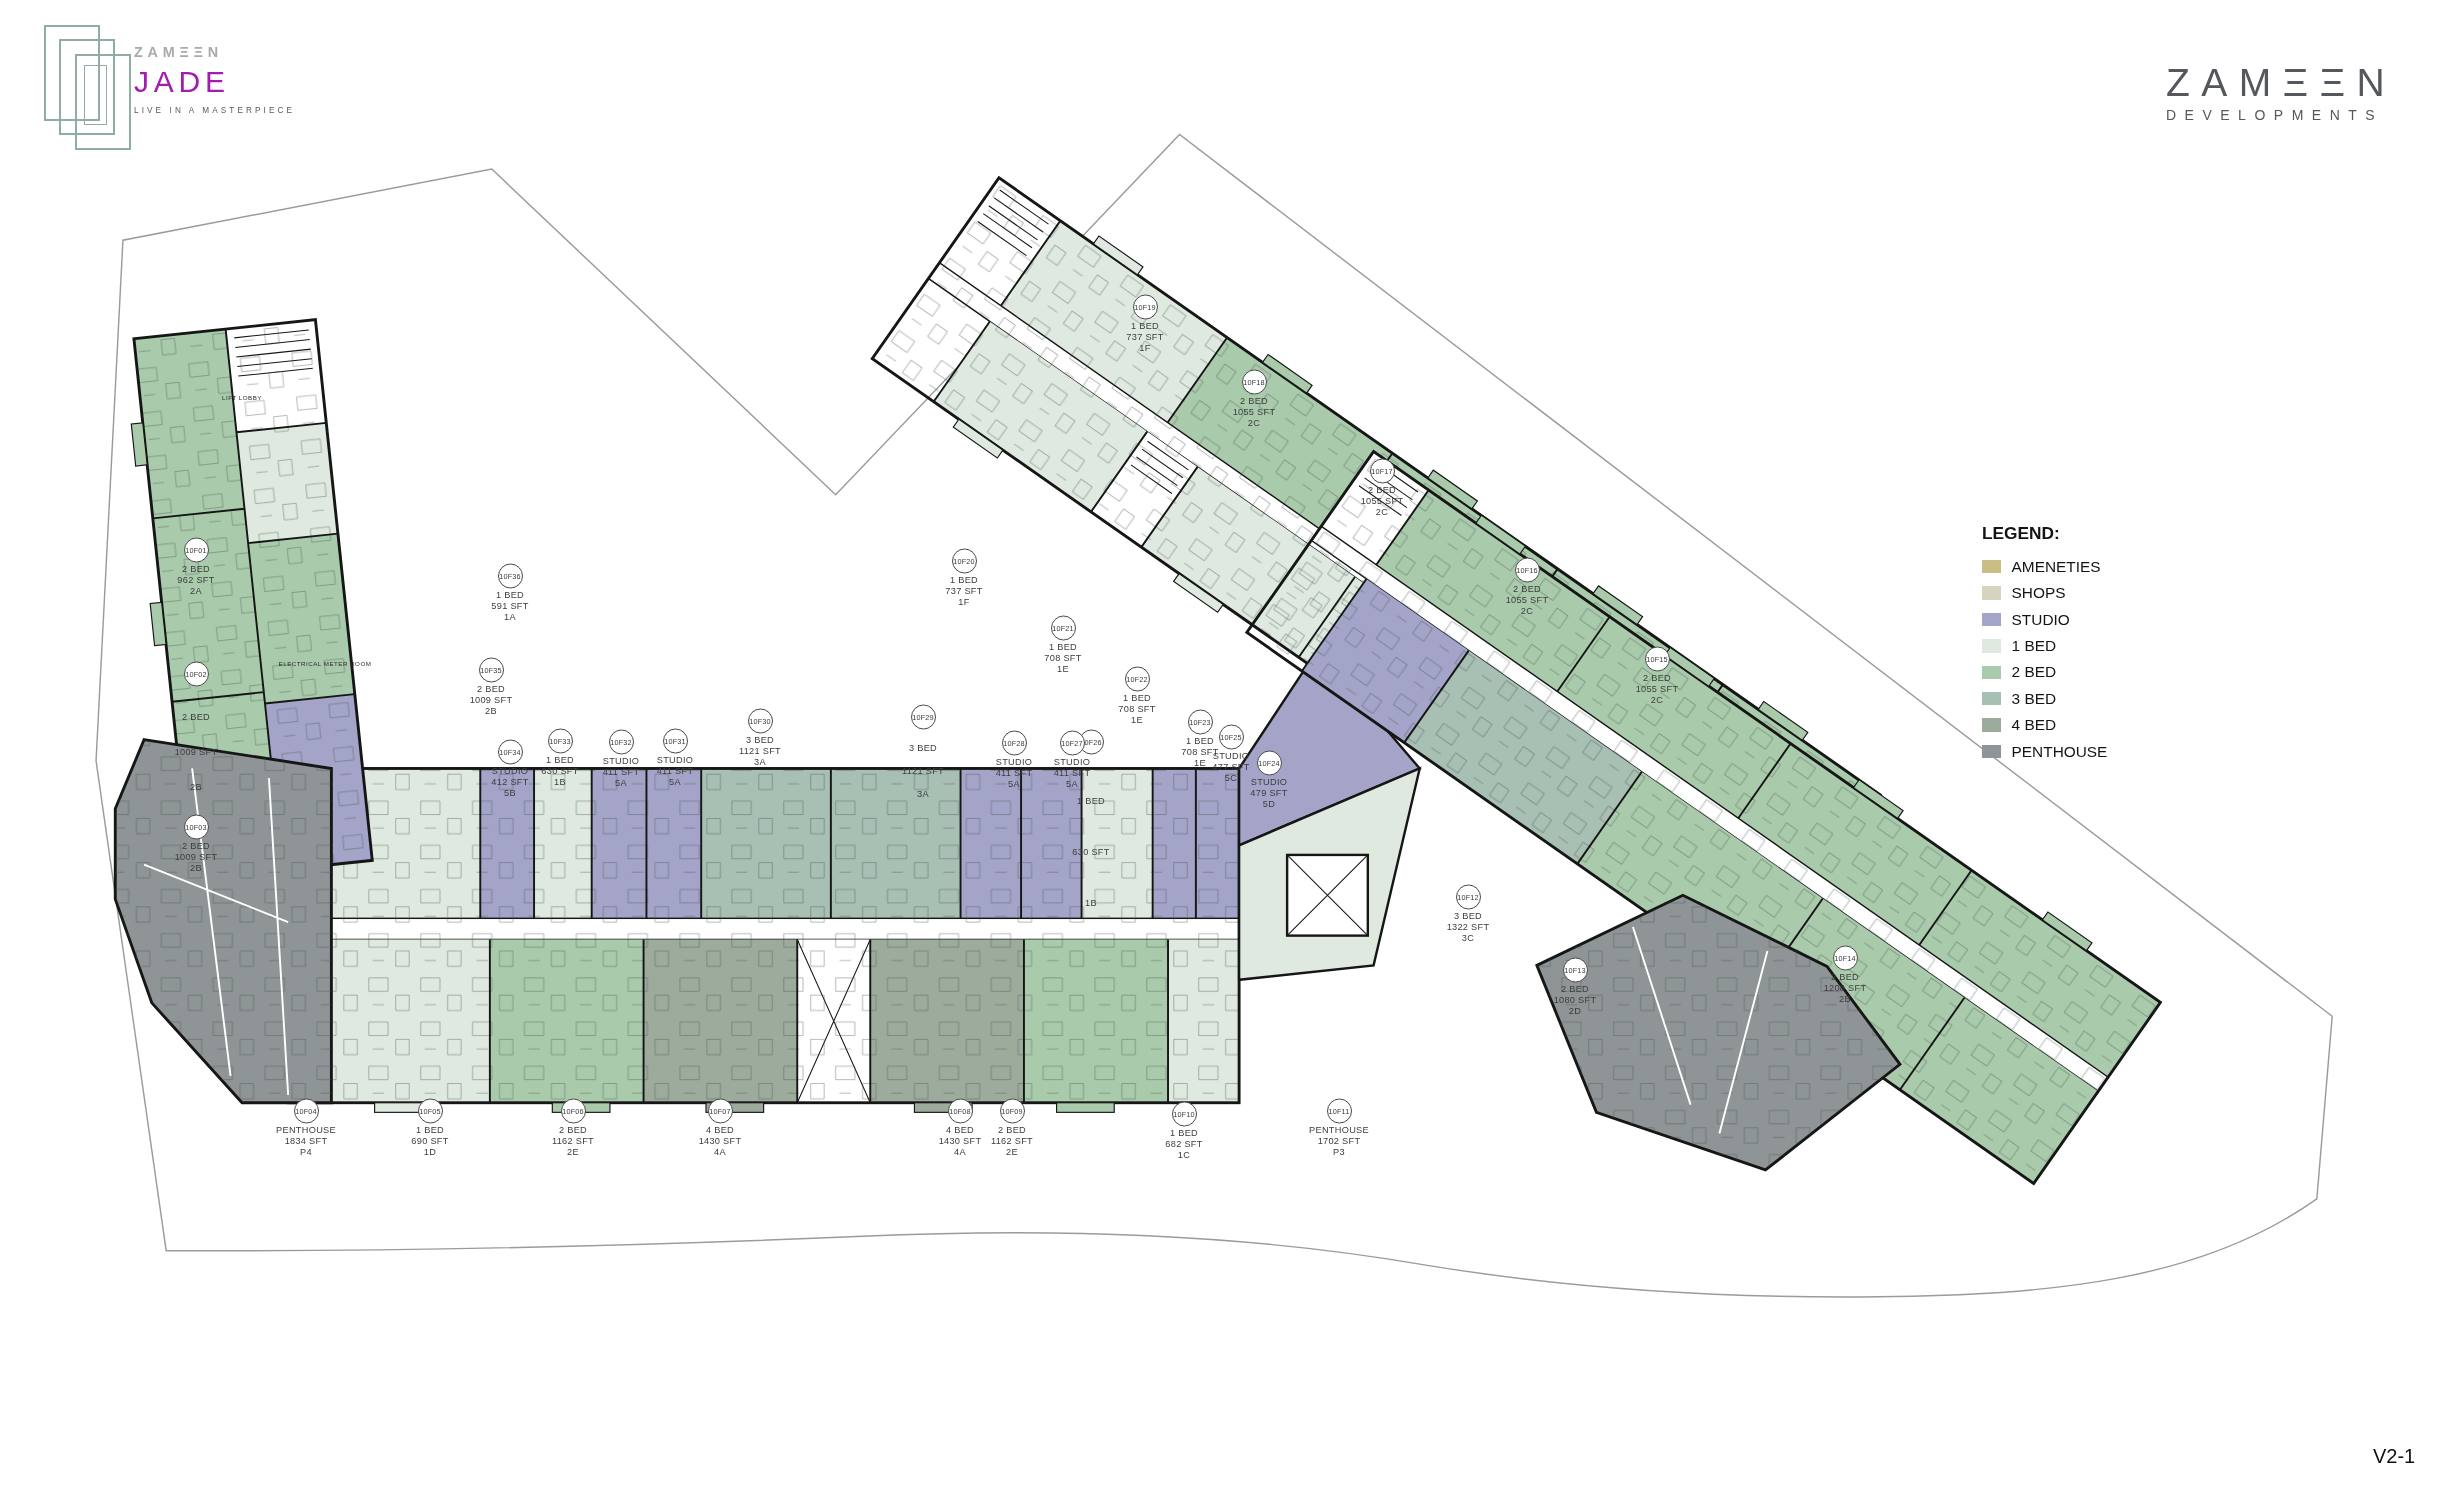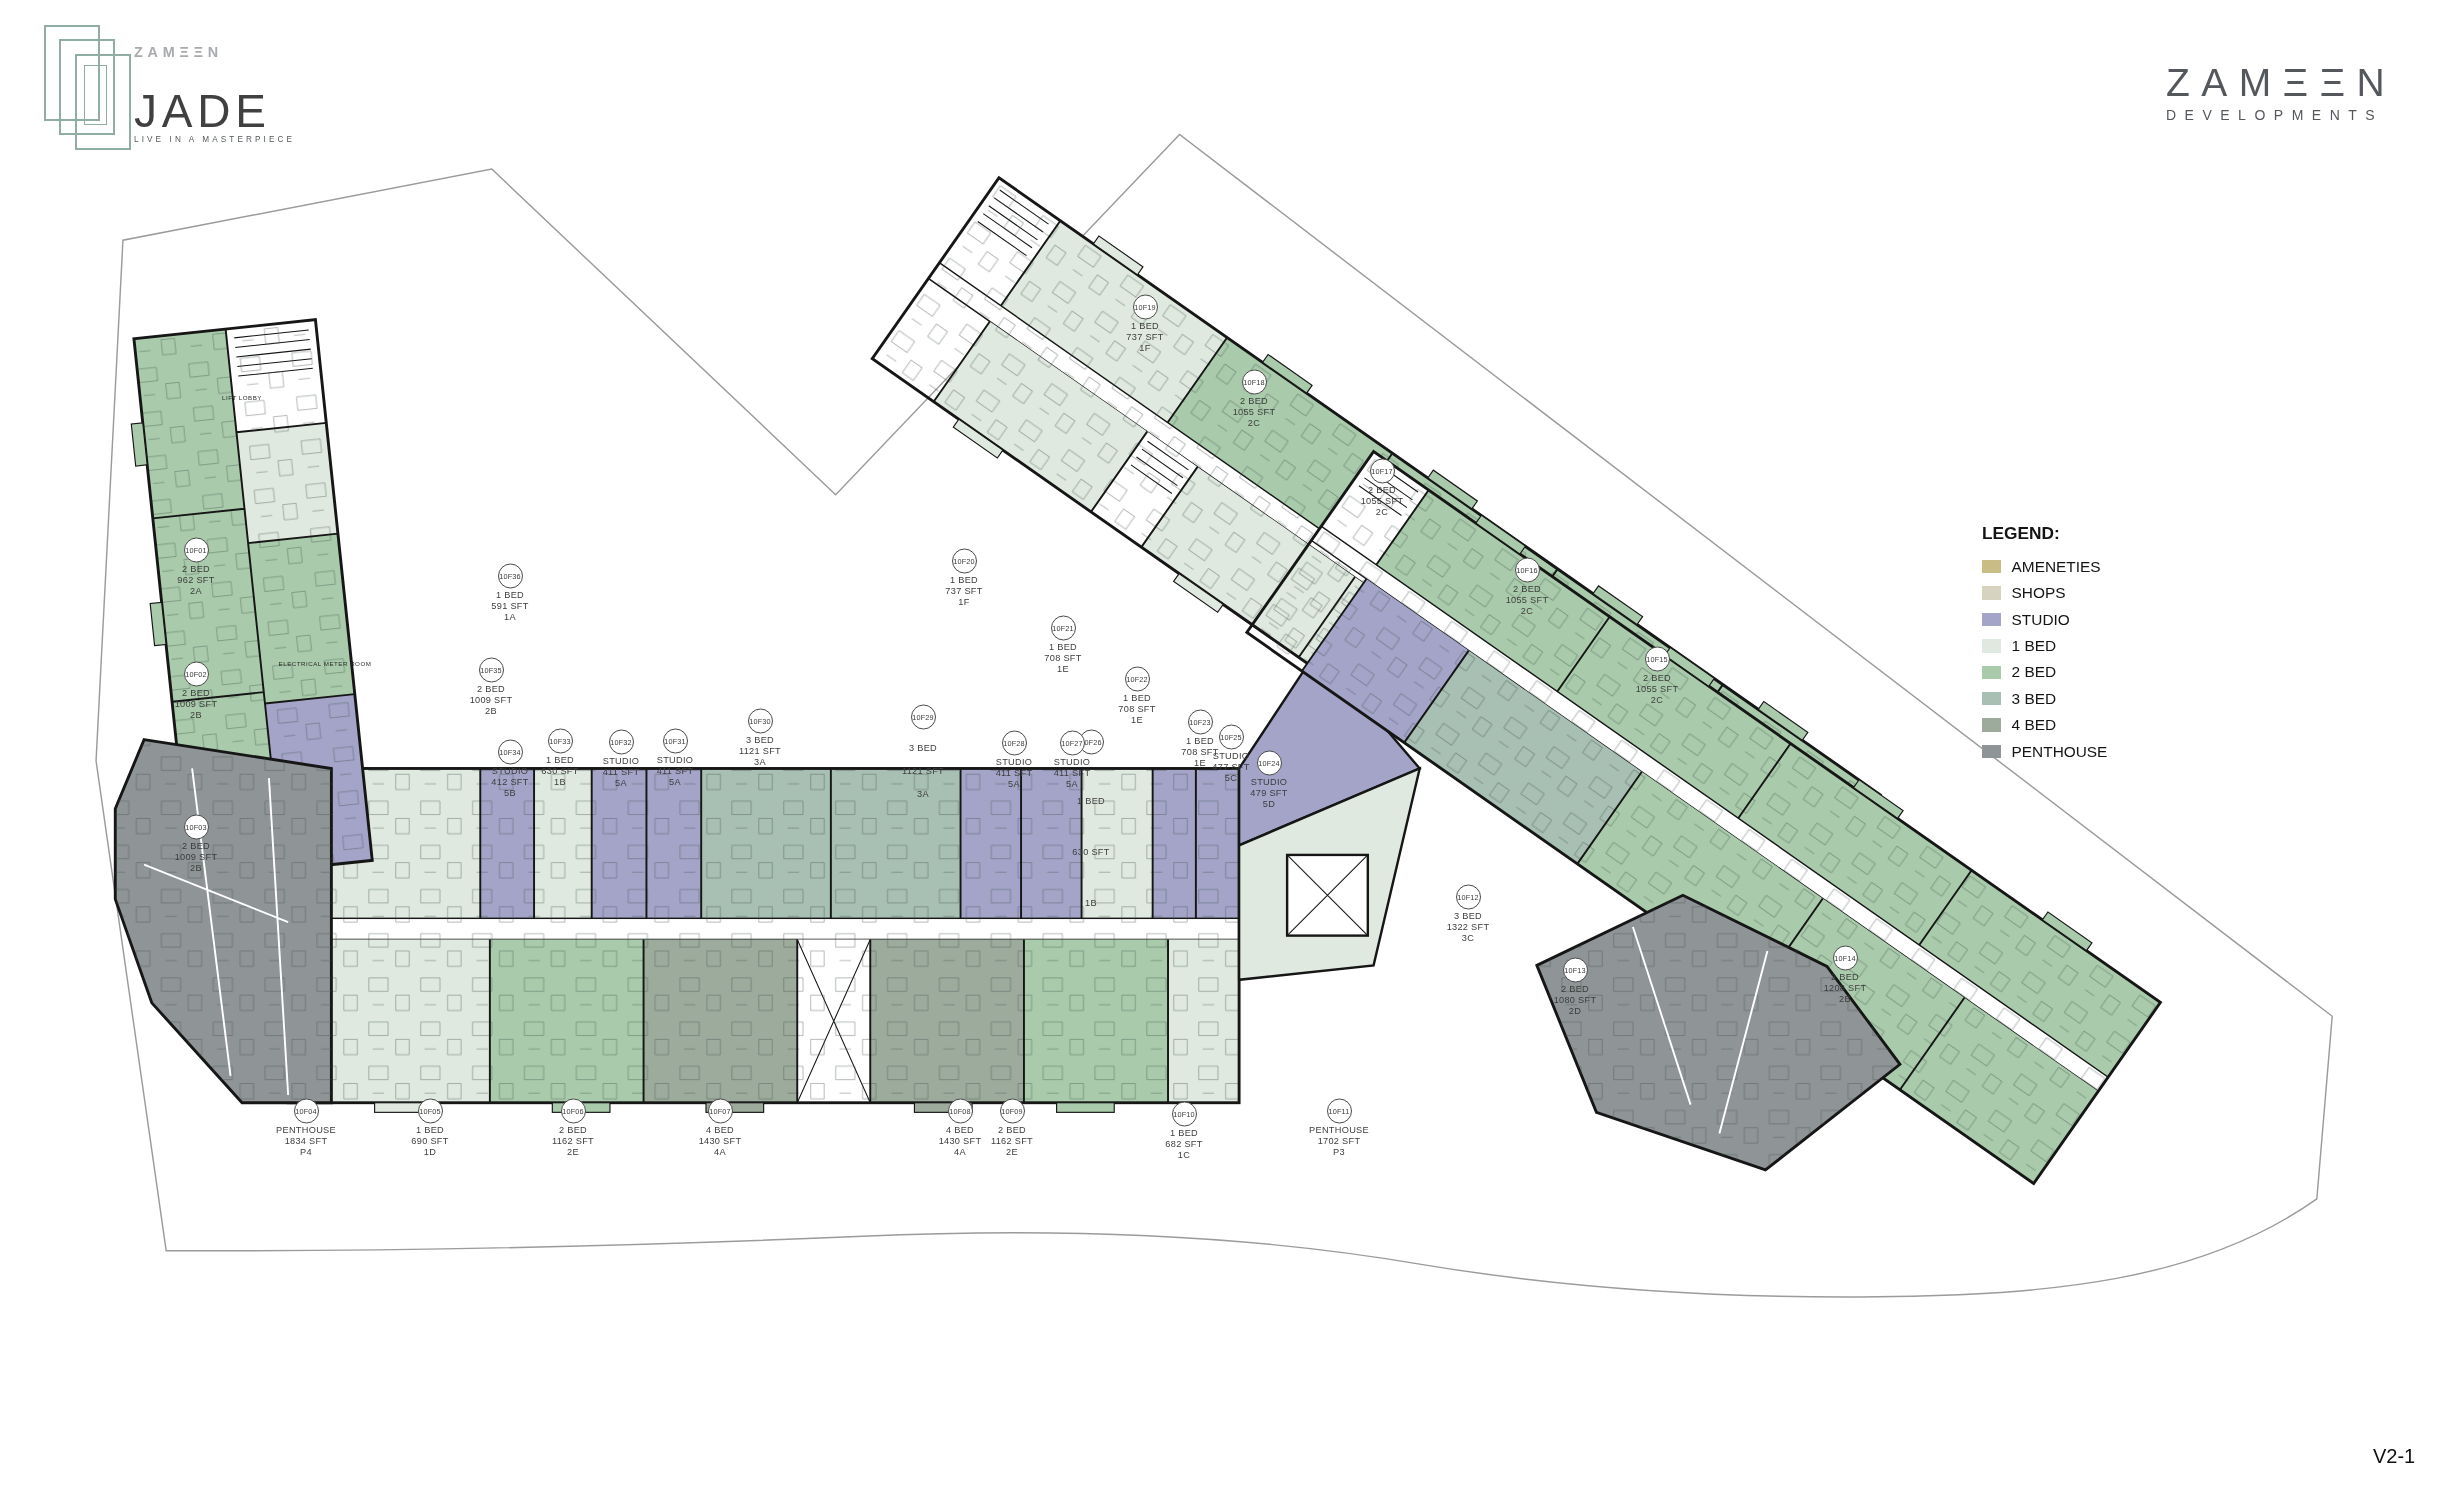--- a/index.html
+++ b/index.html
@@ -5,21 +5,21 @@
   html,body{margin:0;padding:0;background:#ffffff;}
   #canvas{position:relative;width:2459px;height:1487px;background:#ffffff;overflow:hidden;
           font-family:"Liberation Sans", sans-serif;color:#222;}
 
   
   .logo-block{position:absolute;left:44px;top:25px;width:317px;height:125px;}
   .logo-mark{position:absolute;left:0;top:0;width:134px;height:125px;}
   .lrect{position:absolute;border:2.4px solid #8fada2;background:transparent;}
   .logo-text{position:absolute;left:90px;top:19px;width:221px;}
   .logo-zameen{font-size:14.4px;letter-spacing:4.8px;color:#a8aaad;font-weight:bold;}
-  .logo-jade{font-size:46px;letter-spacing:4.8px;color:#404040;line-height:44px;margin-top:29px;}
+  .logo-jade{font-size:30px;letter-spacing:4.8px;color:#a21caf;line-height:44px;}
   .logo-tagline{font-size:8.2px;letter-spacing:3.1px;color:#54585c;margin-top:1.9px;}
 
   
   .dev-block{position:absolute;left:2166px;top:63px;width:269px;text-align:left;}
   .dev-name{font-size:39px;letter-spacing:11.5px;color:#54585d;font-weight:normal;line-height:40px;}
   .dev-sub{font-size:14px;letter-spacing:8.5px;color:#54585d;margin-top:3.8px;}
 
   
   .legend{position:absolute;left:1982px;top:523px;width:221px;}
   .legend-title{font-size:17.3px;font-weight:bold;color:#141414;margin-bottom:9.6px;}
@@ -253,21 +253,21 @@
       </div>
   </div>
 
   <div>
       <div class="unit-label" style="left: 196px; top: 538px; margin-top: 11px;">
         <div class="bubble">10F01</div>
         <div class="uline">2 BED</div>
         <div class="uline">962 SFT</div>
         <div class="uline">2A</div>
       </div>
-      <div class="unit-label" style="left: 196px; top: 673px;">
+      <div class="unit-label" style="left: 196px; top: 673px; gap: 24px;">
         <div class="bubble">10F02</div>
         <div class="uline">2 BED</div>
         <div class="uline">1009 SFT</div>
         <div class="uline">2B</div>
       </div>
       <div class="unit-label" style="left: 196px; top: 826px;">
         <div class="bubble">10F03</div>
         <div class="uline">2 BED</div>
         <div class="uline">1009 SFT</div>
         <div class="uline">2B</div>

